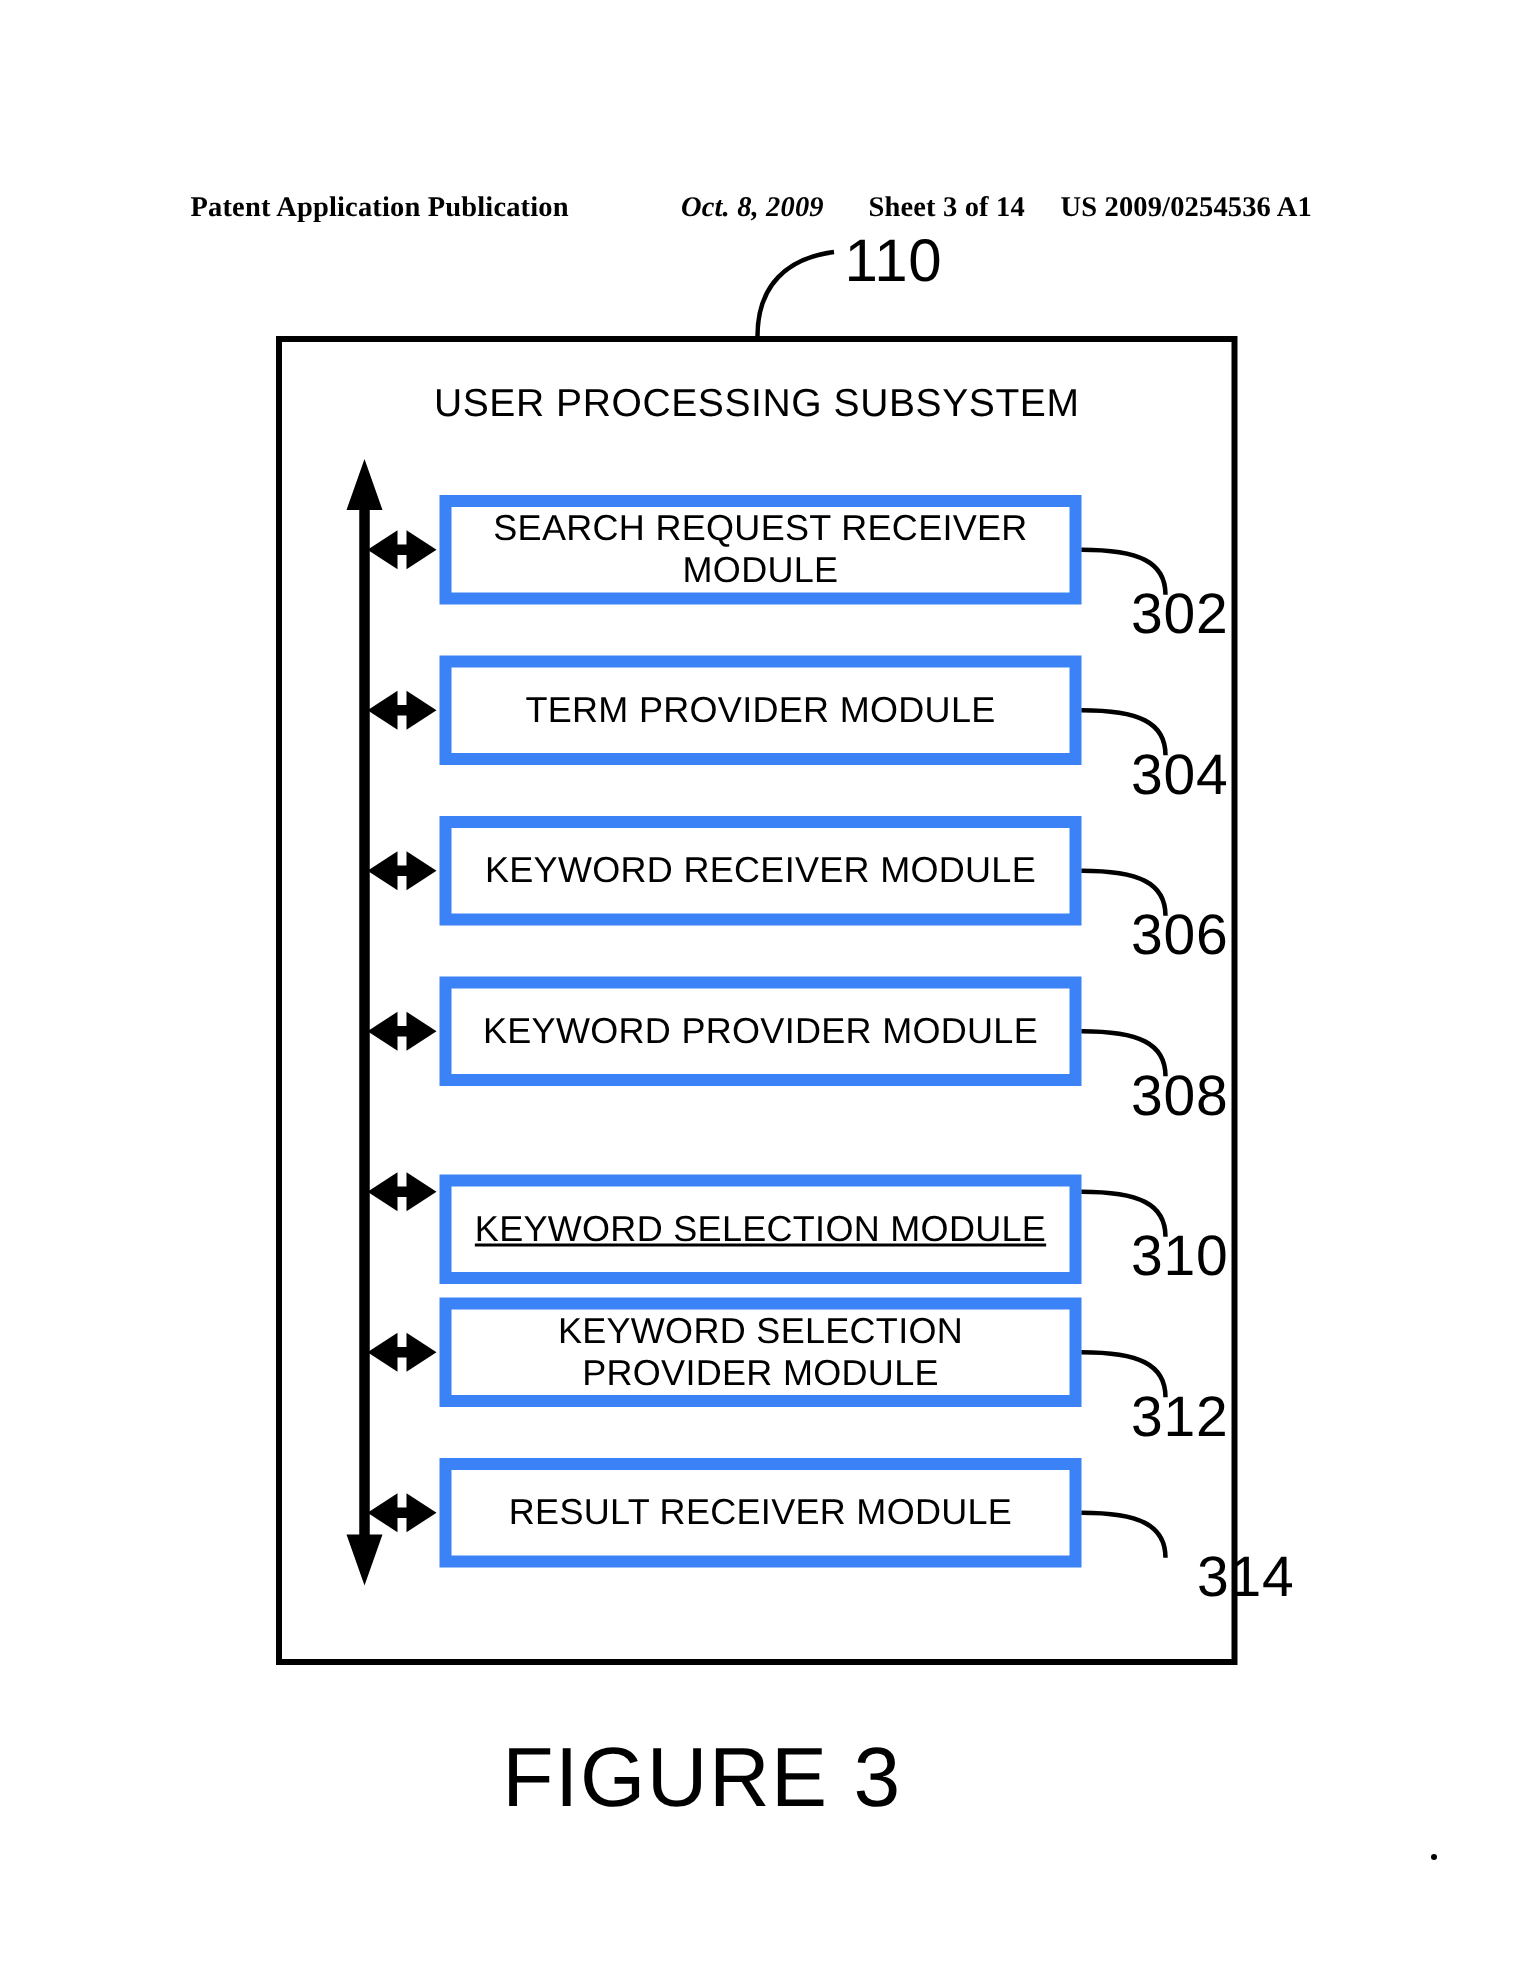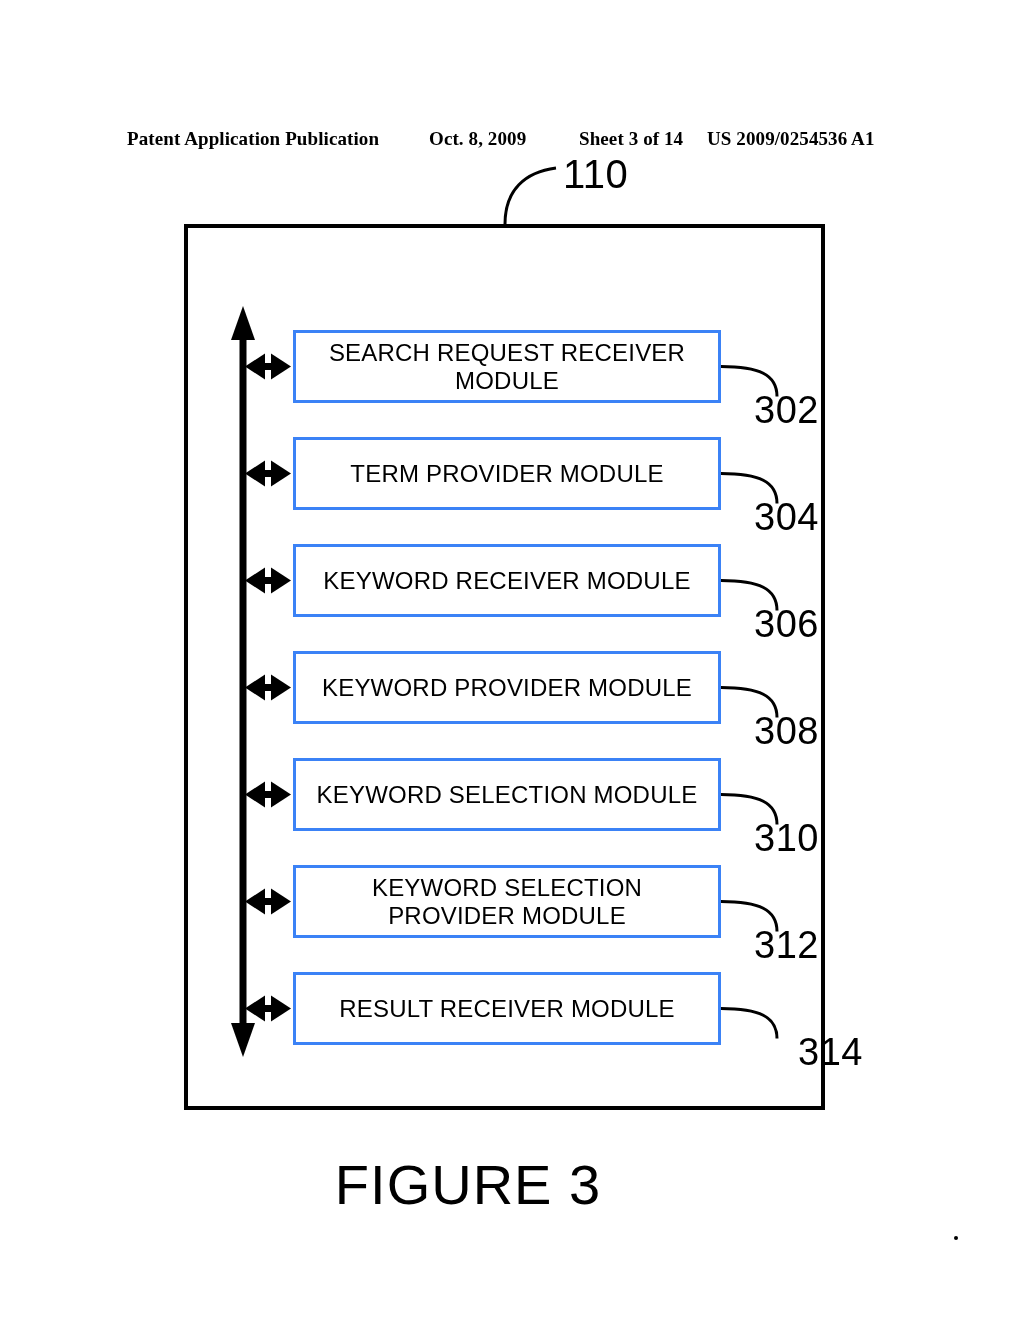--- a/index.html
+++ b/index.html
@@ -29,21 +29,21 @@
     letter-spacing: 0.1px;
     white-space: nowrap;
   }
   .pat-header .hx {
     position: absolute;
     top: 0;
     white-space: nowrap;
     margin-top: 40px;
   }
   .h-pub   { left: 127px; }
-  .h-date  { left: 429px; }
+  .h-date  { left: 454px; font-style: italic; }
   .h-sheet { left: 579px; }
   .h-num   { left: 707px; }
 
   
   .figure {
     position: absolute;
     top: 0;
     left: 0;
     width: 900px;
     height: 1320px;
@@ -81,21 +81,21 @@
     font-size: 40px;
     letter-spacing: 0.5px;
   }
 
   
   .module-box {
     position: absolute;
     left: 293px;
     width: 428px;
     height: 73px;
-    border: 3px solid #3b82f6;
+    border: 8px solid #3b82f6;
     box-sizing: border-box;
     background: #ffffff;
     display: flex;
     align-items: center;
     justify-content: center;
   }
   .module-label {
     font-size: 24px;
     line-height: 28px;
     text-align: center;
@@ -153,36 +153,37 @@
   <span class="hx h-sheet">Sheet 3 of 14</span>
   <span class="hx h-num">US 2009/0254536 A1</span>
 </div>
 
 <div class="figure">
 
   <div class="ref-110">110</div>
 
   <div class="outer-box"></div>
 
+  <div class="subsystem-title">USER PROCESSING SUBSYSTEM</div>
 
   <div id="modules-host">
       <div class="module-box" style="top: 330px;">
         <div class="module-label">SEARCH REQUEST RECEIVER
 MODULE</div>
       </div>
       <div class="module-box" style="top: 437px;">
         <div class="module-label">TERM PROVIDER MODULE</div>
       </div>
       <div class="module-box" style="top: 544px;">
         <div class="module-label">KEYWORD RECEIVER MODULE</div>
       </div>
       <div class="module-box" style="top: 651px;">
         <div class="module-label">KEYWORD PROVIDER MODULE</div>
       </div>
-      <div class="module-box" style="top: 758px;">
+      <div class="module-box" style="top: 783px; text-decoration: underline;">
         <div class="module-label">KEYWORD SELECTION MODULE</div>
       </div>
       <div class="module-box" style="top: 865px;">
         <div class="module-label">KEYWORD SELECTION
 PROVIDER MODULE</div>
       </div>
       <div class="module-box" style="top: 972px;">
         <div class="module-label">RESULT RECEIVER MODULE</div>
       </div>
     </div>

